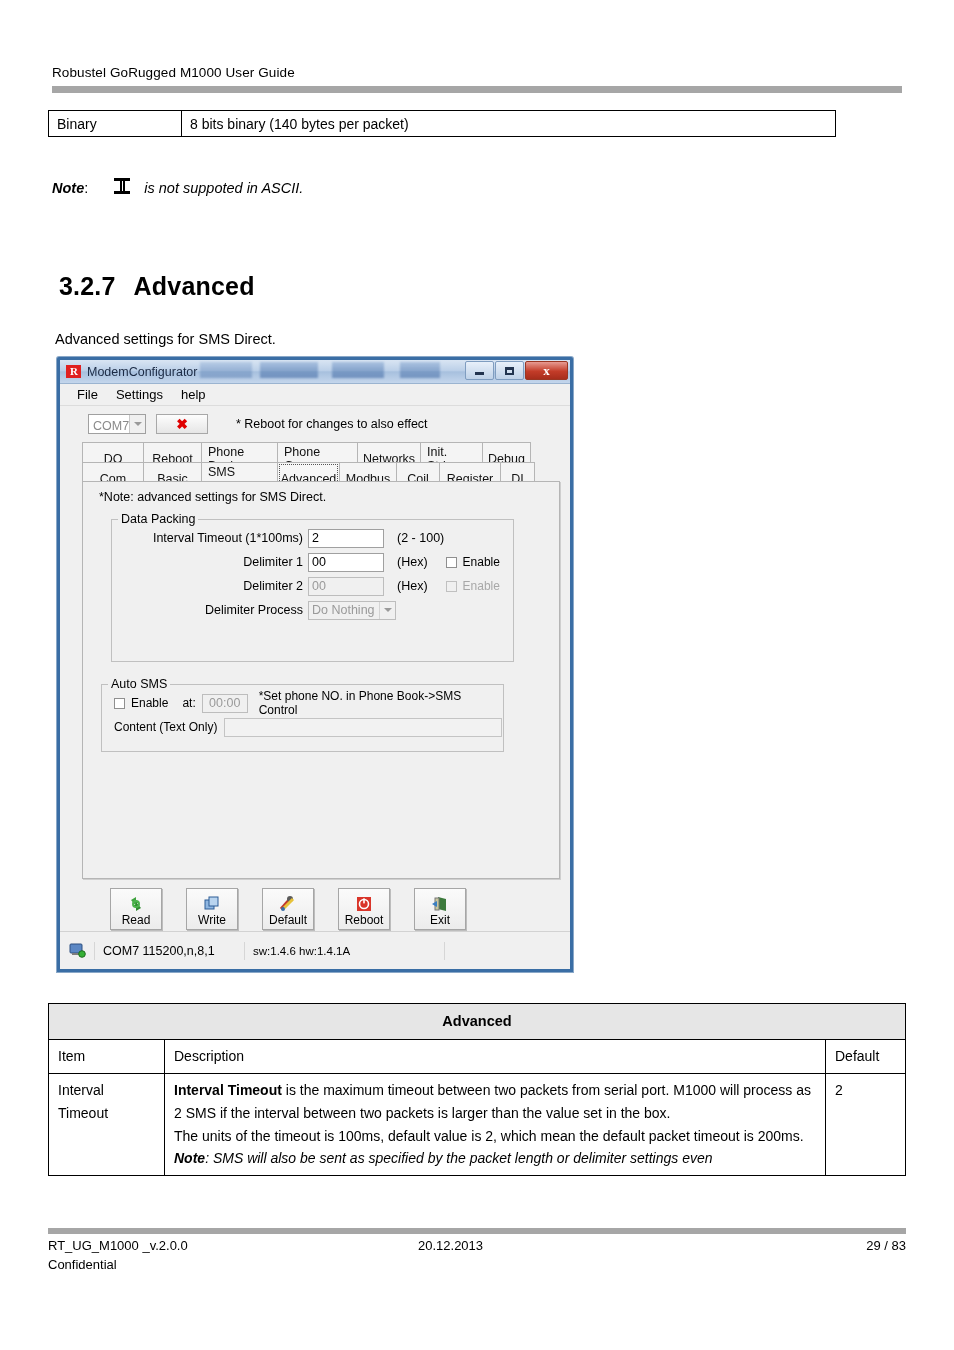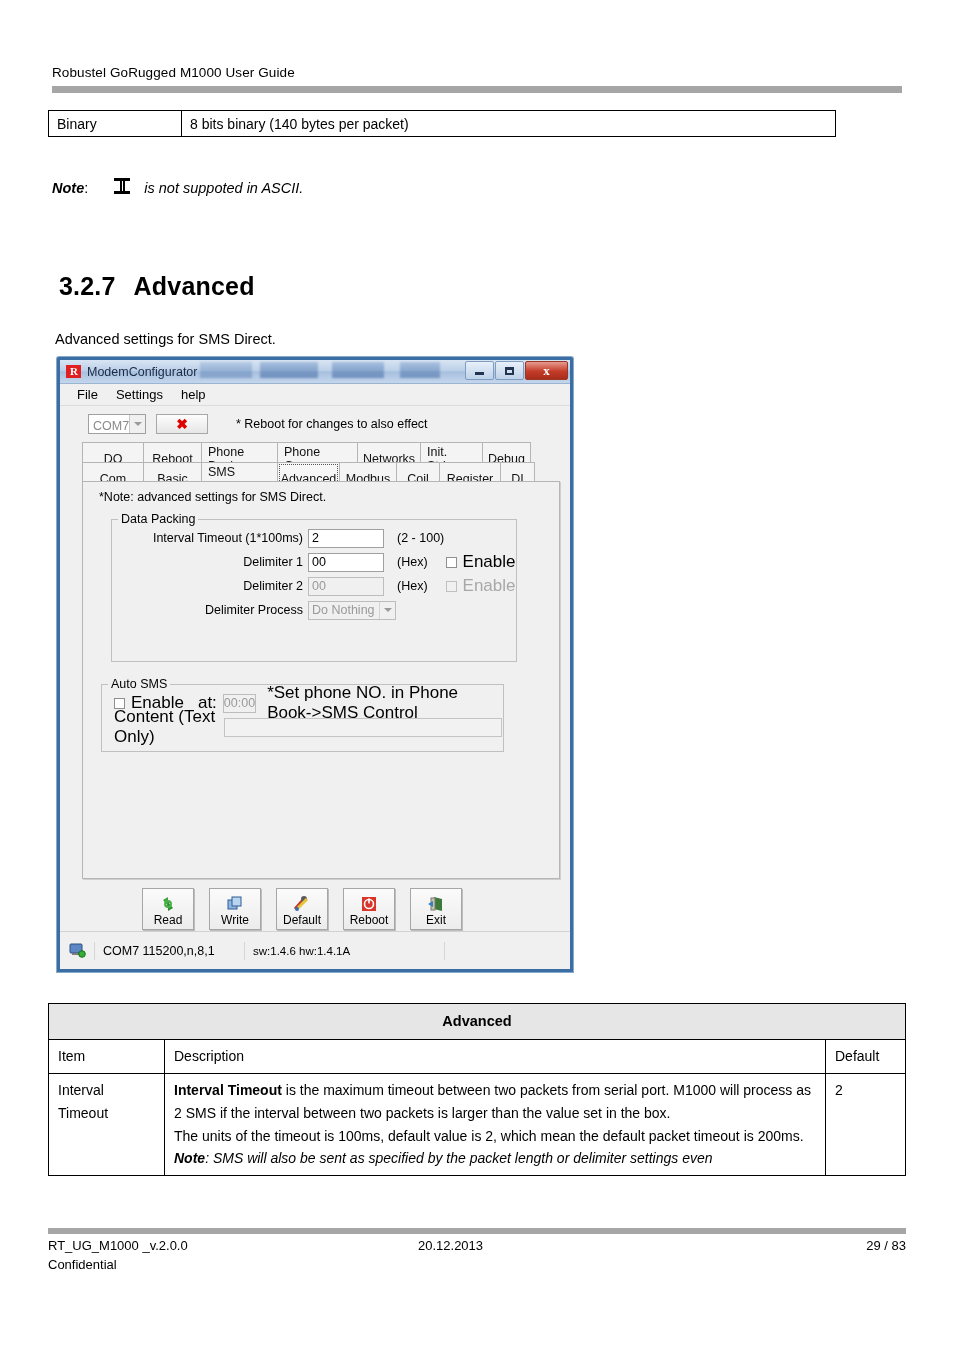--- a/index.html
+++ b/index.html
@@ -170,41 +170,41 @@
     width:76px; height:19px; border:1px solid #a0a0a0; background:#fff;
     font-size:12.5px; padding-left:3px; display:flex; align-items:center;
   }
   .txtbox.disabled { background:#f0f0f0; color:#9a9a9a; border-color:#bdbdbd; }
   .suffix { font-size:12.5px; margin-left:13px; }
   .chk {
     width:11px; height:11px; border:1px solid #8f8f8f; background:#fff;
     margin-left:18px; margin-right:6px; flex:none;
   }
   .chk.disabled { border-color:#c0c0c0; background:#f0f0f0; }
-  .chk-label { font-size:17px; }
+  .chk-label { font-size:12px; }
   .chk-label.disabled { color:#a8a8a8; }
   .selbox {
     width:88px; height:19px; border:1px solid #bdbdbd; background:#f0f0f0;
     font-size:12.5px; color:#9a9a9a; padding-left:3px;
     display:flex; align-items:center; position:relative;
   }
   .selbox .arrow-box { position:absolute; right:0; top:0; width:16px; height:17px;
     background:#f0f0f0; border-left:1px solid #d4d4d4; display:flex; align-items:center; justify-content:center; }
 
   .time-box {
     width:46px; height:19px; border:1px solid #bdbdbd; background:#f0f0f0;
     color:#9a9a9a; font-size:12.5px; display:flex; align-items:center; justify-content:center;
     margin-left:6px;
   }
   .content-box {
     height:19px; border:1px solid #c4c4c4; background:#f2f2f2; width:278px;
   }
 
   
-  .btnbar { display:flex; gap:15px; padding-left:82px; margin-top:9px; }
+  .btnbar { display:flex; gap:24px; padding-left:50px; margin-top:9px; }
   .tbtn {
     width:52px; height:42px; border:1px solid #a6a6a6;
     background:linear-gradient(to bottom,#fbfbfb,#ececec);
     box-shadow: 1px 1px 0 #bdbdbd;
     display:flex; flex-direction:column; align-items:center; justify-content:flex-end;
     padding-bottom:2px; font-size:12px;
   }
   .tbtn .ic { height:20px; width:22px; display:flex; align-items:center; justify-content:center; margin-bottom:-1px; }
 
   .statusbar {

